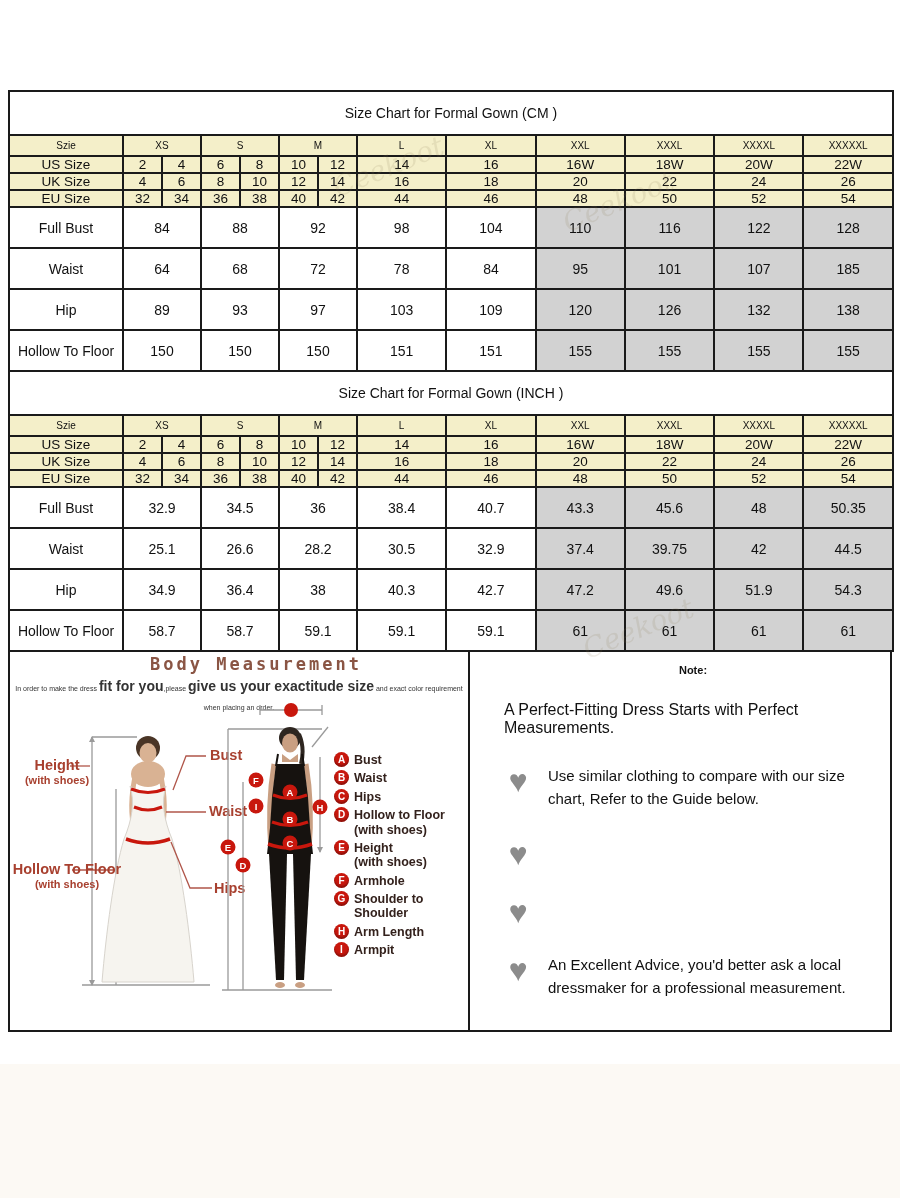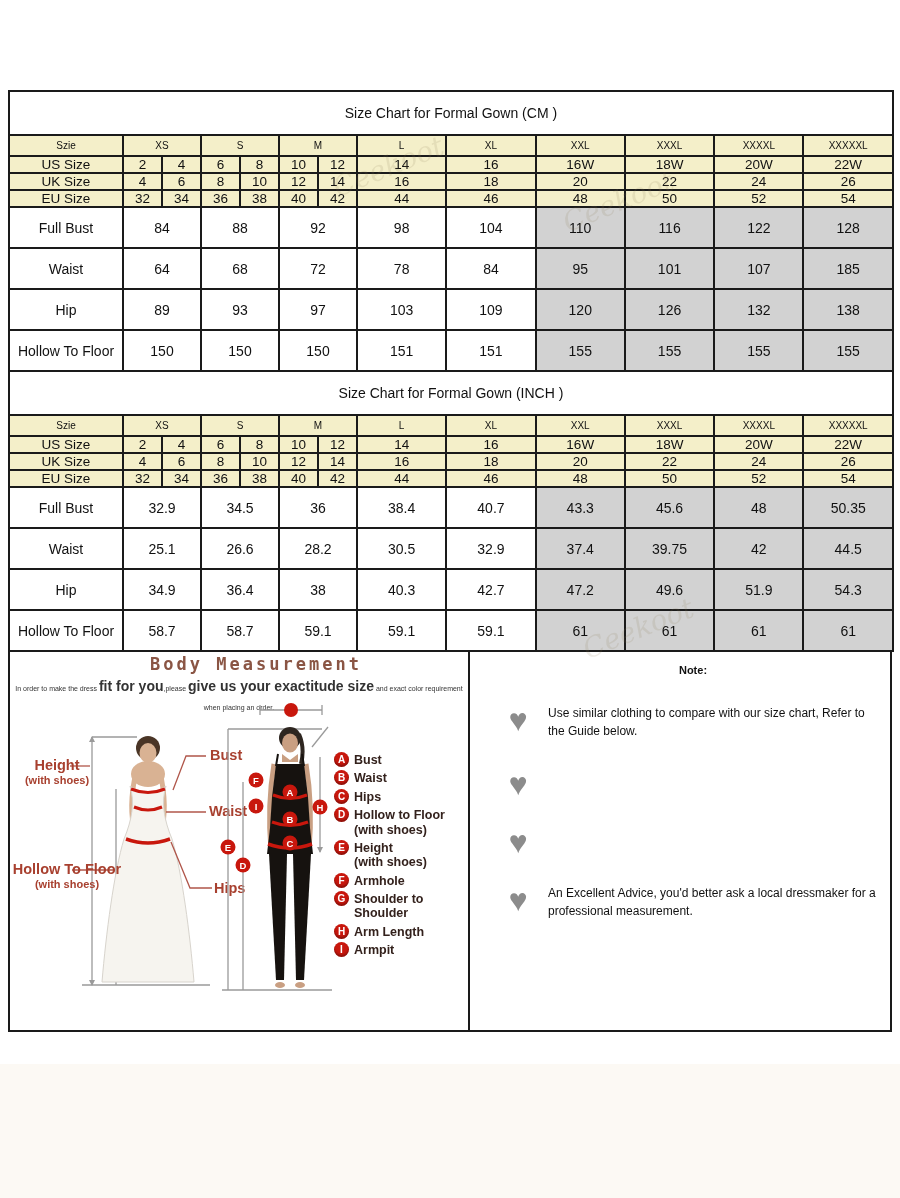--- a/index.html
+++ b/index.html
@@ -34,21 +34,21 @@
     box-shadow:inset 0 -2px 2px rgba(0,0,0,.3);}
   .legend-text{font-size:12.5px;font-weight:bold;color:#33211c;line-height:1.15;padding-top:1px;}
   .legend-sub{display:block;font-weight:bold;}
   .legend-sub:empty{display:none;}
 
   .note-panel{flex:1;padding:0 8px 0 34px;color:#111;}
   .note-title{margin-top:12px;text-align:center;font-weight:bold;font-size:11px;}
   .note-intro{margin-top:25px;font-size:16px;}
   .bullet{display:flex;gap:16px;margin-top:28px;padding-right:2px;}
   .heart{font-size:32px;line-height:.85;color:var(--heart,#8C8C8C);margin-top:3px;flex:0 0 28px;text-align:center;}
-  .bullet-text{font-size:12px;line-height:1.5;}
+  .bullet-text{font-size:15px;line-height:1.5;}
 
   
   text{font-family:"Liberation Sans",sans-serif;}
   .meas-label-red{fill:var(--label-red,#A8402F);font-weight:bold;font-size:14.5px;}
   .meas-label-sub{fill:var(--label-red,#A8402F);font-weight:bold;font-size:11px;}
   .badge-letter{fill:#fff;font-weight:bold;font-size:9.5px;text-anchor:middle;}
 
   .watermark{position:absolute;font-family:"DejaVu Serif",serif;font-style:italic;font-size:28px;
     color:#8a7a55;opacity:.14;transform:rotate(-22deg);pointer-events:none;z-index:5;}
   .footer-space{position:absolute;left:0;top:1064px;width:900px;height:134px;background:#fcf9f4;}
@@ -464,20 +464,21 @@
 
             <div class="legend-row">
               <span class="badge">I</span>
               <span class="legend-text"><span>Armpit</span></span>
             </div>
           </div>
       </div>
 
       <div class="note-panel">
         <div class="note-title">Note:</div>
+        <div class="note-intro">A Perfect-Fitting Dress Starts with Perfect Measurements.</div>
         <div class="note-bullets">
 
             <div class="bullet">
               <span class="heart">♥</span>
               <span class="bullet-text">Use similar clothing to compare with our size chart, Refer to the Guide below.</span>
             </div>
 
             <div class="bullet">
               <span class="heart">♥</span>
             </div>

